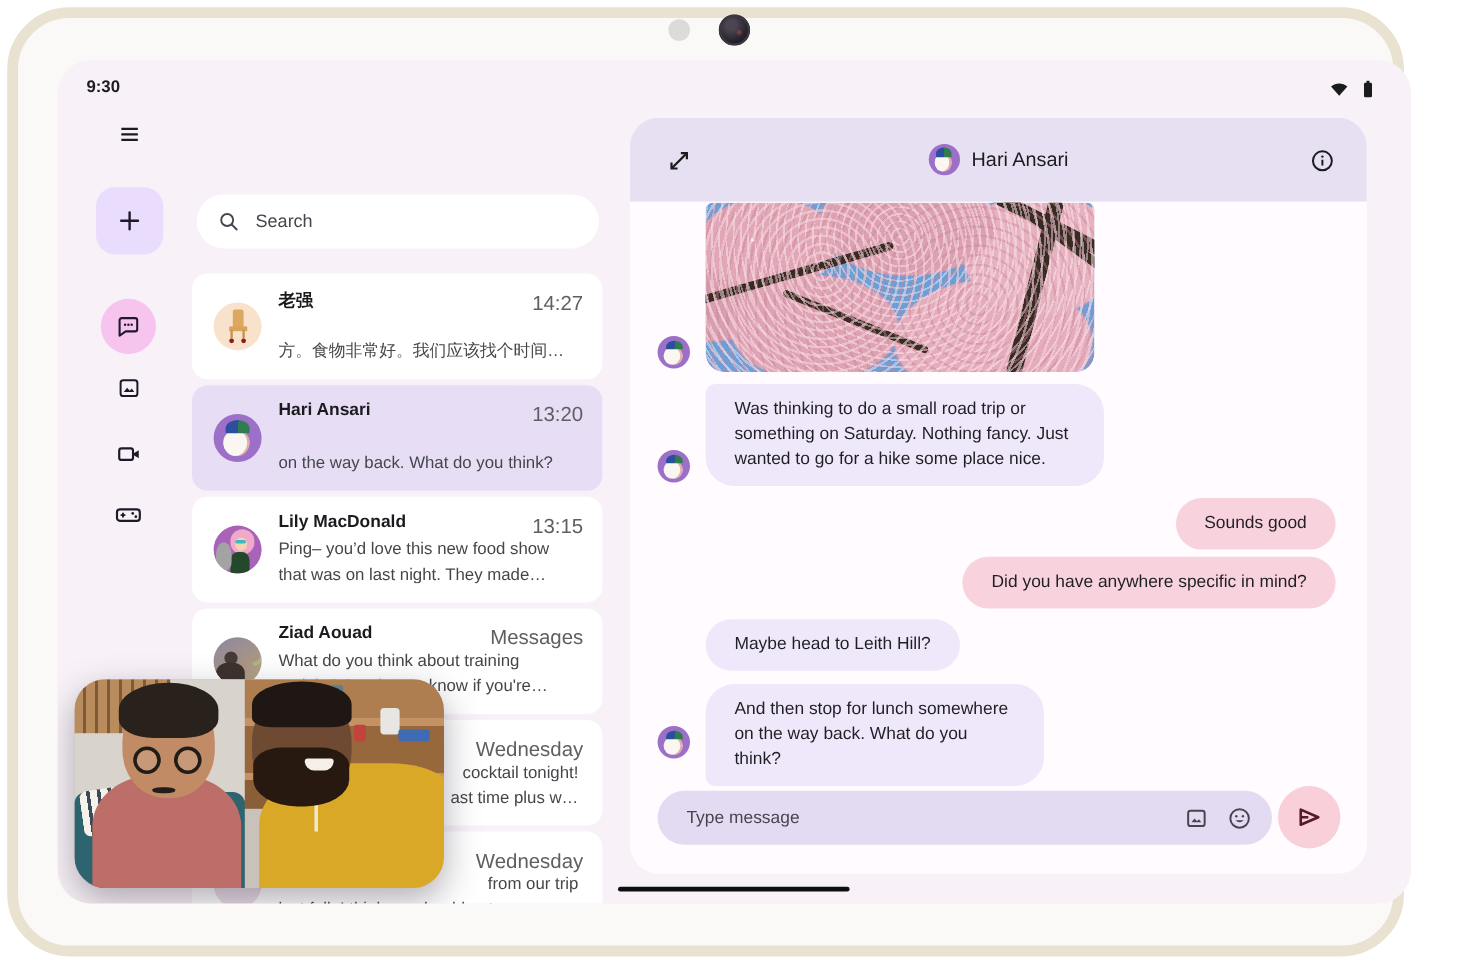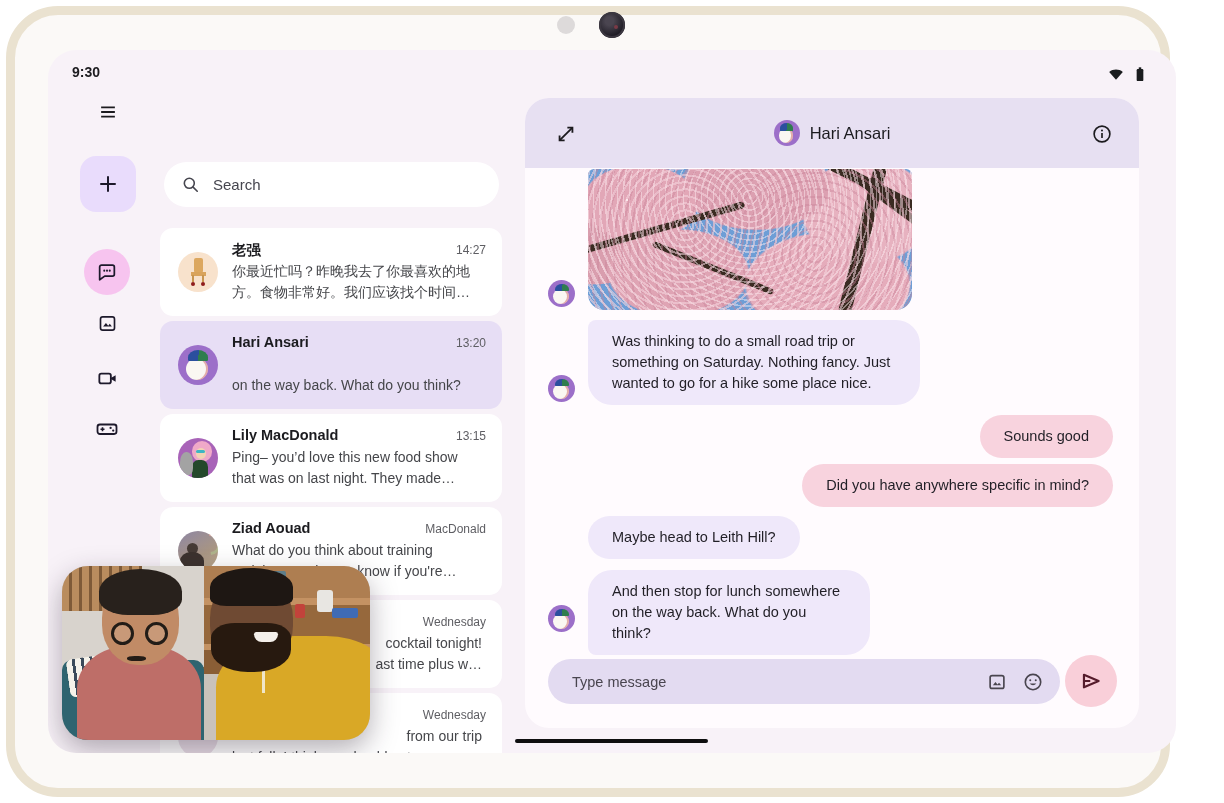--- a/index.html
+++ b/index.html
@@ -32,21 +32,21 @@
   .searchbar{position:absolute;left:116px;top:112px;width:335px;height:45px;border-radius:23px;background:#FFFFFF;
              display:flex;align-items:center;padding:0 0 0 17px;box-sizing:border-box;}
   .searchbar input{border:none;outline:none;background:transparent;font-size:15px;color:#46464F;margin-left:11px;width:240px;
                    font-family:"Liberation Sans", sans-serif;}
   .searchbar input::placeholder{color:#46464F;opacity:1;}
   .cards{position:absolute;left:112px;top:178px;width:342px;}
   .card{position:relative;width:342px;height:88px;border-radius:13px;background:#FFFFFF;margin-bottom:5px;cursor:pointer;}
   .card.selected{background:#E7DEF5;}
   .cav{position:absolute;left:18px;top:24px;width:40px;height:40px;border-radius:50%;overflow:hidden;}
   .cname{position:absolute;left:72px;top:13px;font-size:14.5px;font-weight:700;color:#1B1B1F;text-align:right;}
-  .ctime{position:absolute;right:16px;top:15px;font-size:12px;color:#5E5E63;}
+  .ctime{position:absolute;right:16px;top:15px;font-size:17px;color:#5E5E63;}
   .cline{position:absolute;left:72px;right:16px;font-size:14px;color:#45464A;white-space:nowrap;overflow:hidden;}
   .l1{top:35px;} .l2{top:56px;}
   .card.frag .cline{text-align:right;padding-right:4px;}
   .card.frag .l2-left{text-align:left;padding-right:0;}
   
   .av-chair{background:#F8E2CC;}
   .av-chair .back{position:absolute;left:40%;top:16%;width:22%;height:36%;background:#DCA75F;border-radius:2px;}
   .av-chair .seat{position:absolute;left:32%;top:50%;width:38%;height:9%;background:#D9A35B;}
   .av-chair .leg1,.av-chair .leg2{position:absolute;top:58%;width:6%;height:18%;background:#C8954F;}
   .av-chair .leg1{left:35%;} .av-chair .leg2{left:60%;}
@@ -237,21 +237,20 @@
         <div class="cav av-chair">
             <div class="back"></div>
             <div class="seat"></div>
             <div class="leg1"></div>
             <div class="leg2"></div>
             <div class="b1"></div>
             <div class="b2"></div>
           </div>
         <div class="cname">老强</div>
         <div class="ctime">14:27</div>
-        <div class="cline l1">你最近忙吗？昨晚我去了你最喜欢的地</div>
         <div class="cline l2">方。食物非常好。我们应该找个时间…</div>
       </div>
       <div class="card selected">
         <div class="cav av-hari">
             <div class="ball"></div>
             <div class="cap"></div>
           </div>
         <div class="cname">Hari Ansari</div>
         <div class="ctime">13:20</div>
         <div class="cline l2">on the way back. What do you think?</div>
@@ -269,21 +268,21 @@
         <div class="cline l1">Ping– you’d love this new food show</div>
         <div class="cline l2">that was on last night. They made…</div>
       </div>
       <div class="card">
         <div class="cav av-ziad">
             <div class="bow"></div>
             <div class="head"></div>
             <div class="body"></div>
           </div>
         <div class="cname">Ziad Aouad</div>
-        <div class="ctime">MacDonald</div>
+        <div class="ctime">Messages</div>
         <div class="cline l1">What do you think about training</div>
         <div class="cline l2">tonight? Just let me know if you're…</div>
       </div>
       <div class="card frag">
         <div class="cav av-plain"></div>
         <div class="cname"></div>
         <div class="ctime">Wednesday</div>
         <div class="cline l1">cocktail tonight!</div>
         <div class="cline l2">ast time plus w…</div>
       </div>

